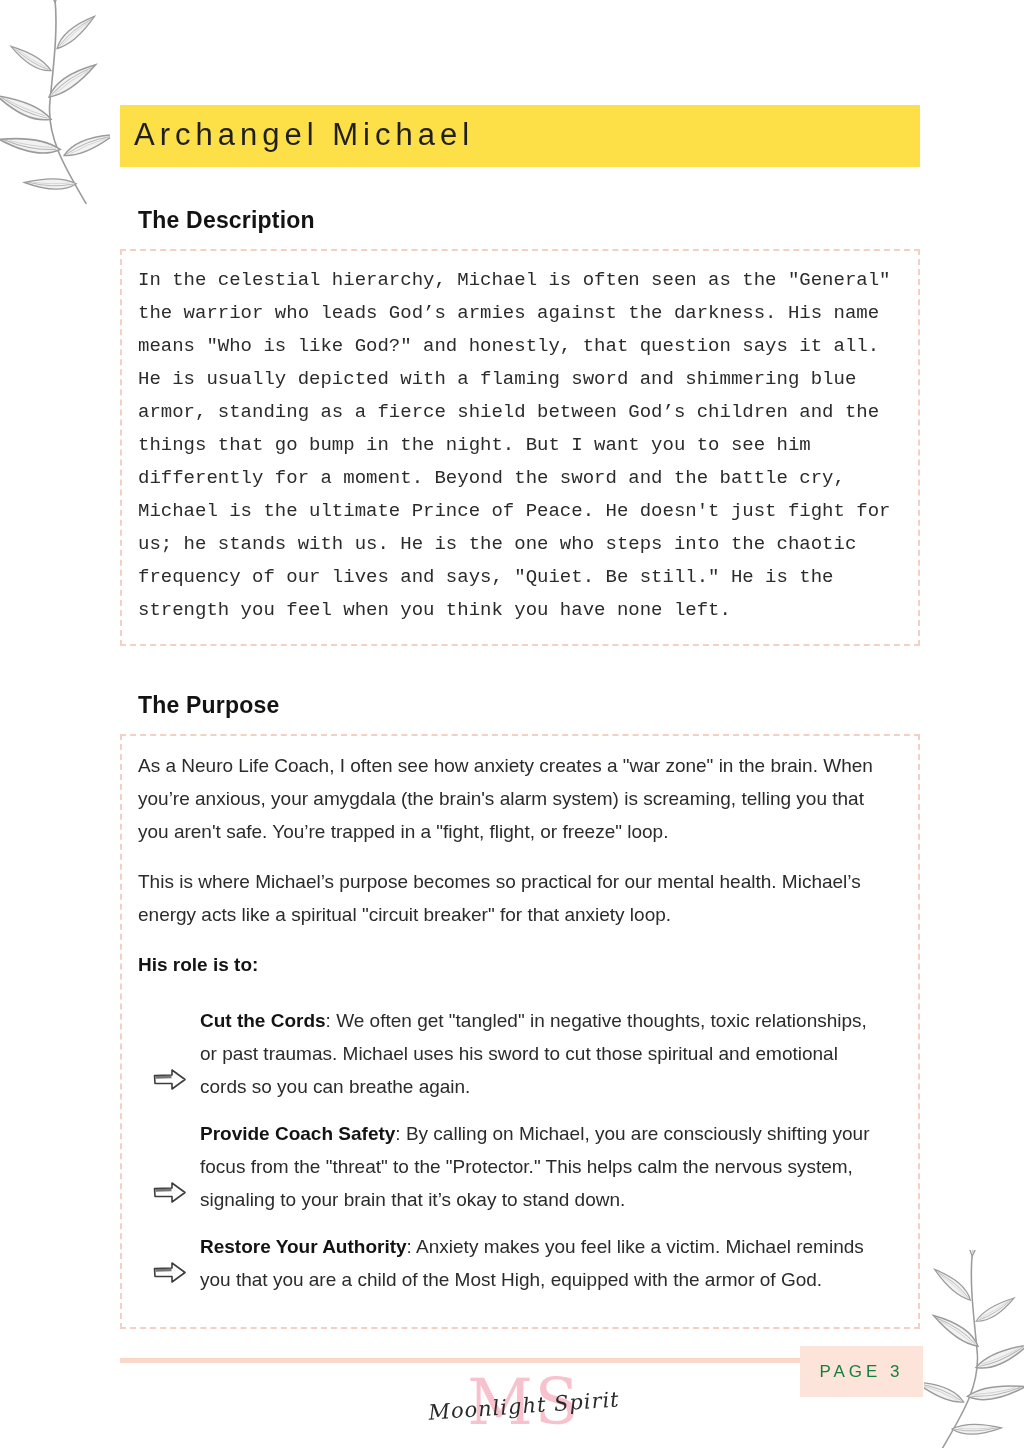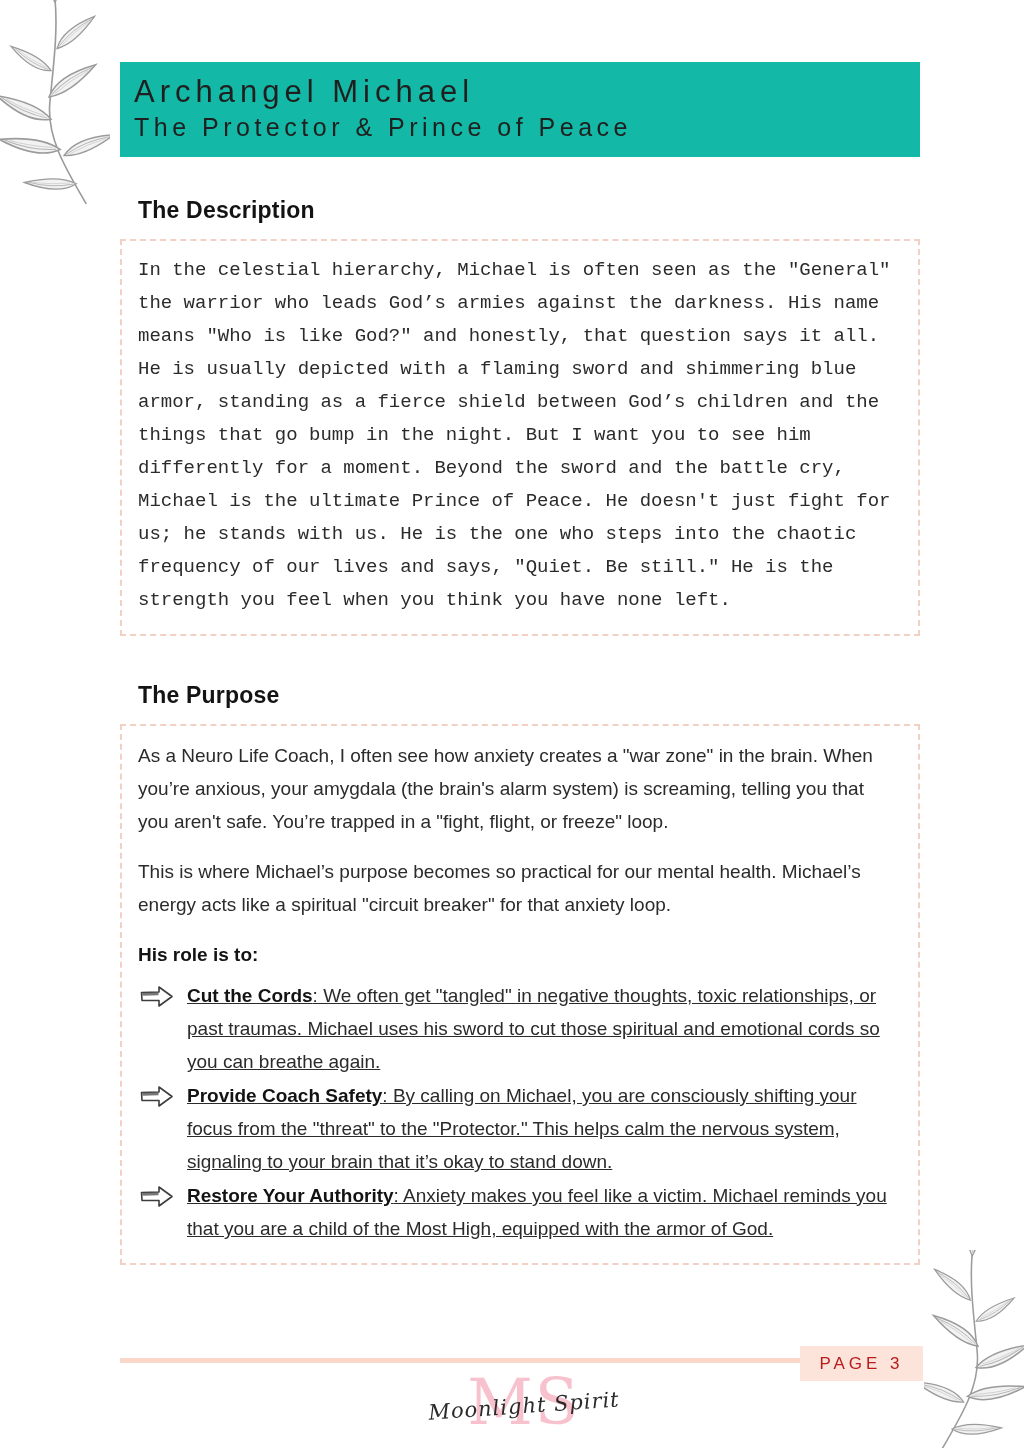--- a/index.html
+++ b/index.html
@@ -4,52 +4,52 @@
 <style>
   html,body{margin:0;padding:0;}
   body{
     width:1024px;height:1448px;position:relative;overflow:hidden;
     background:#ffffff;color:#2b2b2b;
     font-family:"Liberation Sans", sans-serif;
   }
   .content{position:absolute;left:120px;top:0;width:800px;}
 
   
-  .band{margin-top:62px;background:#14b8a6;box-sizing:border-box;
+  .band{margin-top:105px;background:#fde047;box-sizing:border-box;
         padding:11px 10px 13px 14px;}
   .band .title{font-size:31px;line-height:38px;letter-spacing:5px;
         font-weight:500;color:#1f1f1f;}
   .band .subtitle{font-size:25px;line-height:33px;letter-spacing:4.5px;
         font-weight:400;color:#1f1f1f;}
 
   
   .sec-h{font-size:23px;font-weight:700;color:#131313;margin:40px 0 15px 18px;
          letter-spacing:0.2px;}
   .sec-h.purpose{margin-top:46px;}
 
   
   .dash-box{border:2px dashed #f2d0c3;box-sizing:border-box;
             padding:13px 20px 17px 16px;font-size:19px;line-height:33px;
             color:#2b2b2b;}
   .dash-box p{margin:0 0 17px 0;}
   .dash-box p:last-child{margin-bottom:0;font-family:Liberation Mono, monospace;}
   .para{margin:0;}
 
-  .roles-label{font-weight:700;color:#131313;margin:14px 0 8px 0;font-size:19px;}
-  .role{display:flex;align-items:flex-start;margin:1px;text-decoration:underline;}
+  .roles-label{font-weight:700;color:#131313;margin:14px 0 23px 0;font-size:19px;}
+  .role{display:flex;align-items:flex-end;margin:14px;}
   .role-icon{flex:0 0 48px;padding-top:5px;}
   .role-body{flex:1;}
   .role-title{font-weight:700;color:#131313;}
 
   
   .footer-line{position:absolute;left:120px;top:1358px;width:684px;height:5px;
                background:#f9d8c9;}
-  .page-badge{position:absolute;left:800px;top:1346px;width:123px;height:35px;
+  .page-badge{position:absolute;left:800px;top:1346px;width:123px;height:51px;
               background:#fce4da;display:flex;align-items:center;justify-content:center;
-              font-size:17px;letter-spacing:4px;color:#b91c1c;}
+              font-size:17px;letter-spacing:4px;color:#15803d;}
   .logo-wrap{position:absolute;left:12px;top:1362px;width:1024px;text-align:center;}
   .logo{position:relative;display:inline-block;}
   .logo-ms{font-family:"DejaVu Serif", serif;font-size:64px;line-height:80px;
            color:#f7c2cd;letter-spacing:2px;}
   .logo-script{position:absolute;left:50%;top:32px;transform:translateX(-50%) rotate(-4deg);
            font-family:"DejaVu Serif", serif;font-style:italic;font-size:21px;
            color:#2a2a2a;white-space:nowrap;letter-spacing:1px;}
 
   
   .leaf-tl{position:absolute;left:-12px;top:-4px;width:122px;height:214px;}
@@ -88,21 +88,20 @@
     <use href="#branch"></use>
   </svg>
 <svg class="leaf-br" viewBox="0 0 110 212">
     <use href="#branch"></use>
   </svg>
 
 <div class="content">
 
   <div class="band">
     <div class="title">Archangel Michael</div>
-    <div class="subtitle">The Protector &amp; Prince of Peace</div>
   </div>
 
   <div class="sec-h">The Description</div>
 
   <div class="dash-box">
     <p class="para">In the celestial hierarchy, Michael is often seen as the "General" the warrior who leads God’s armies against the darkness. His name means "Who is like God?" and honestly, that question says it all. He is usually depicted with a flaming sword and shimmering blue armor, standing as a fierce shield between God’s children and the things that go bump in the night. But I want you to see him differently for a moment. Beyond the sword and the battle cry, Michael is the ultimate Prince of Peace. He doesn't just fight for us; he stands with us. He is the one who steps into the chaotic frequency of our lives and says, "Quiet. Be still." He is the strength you feel when you think you have none left.</p>
   </div>
 
   <div class="sec-h purpose">The Purpose</div>
 

